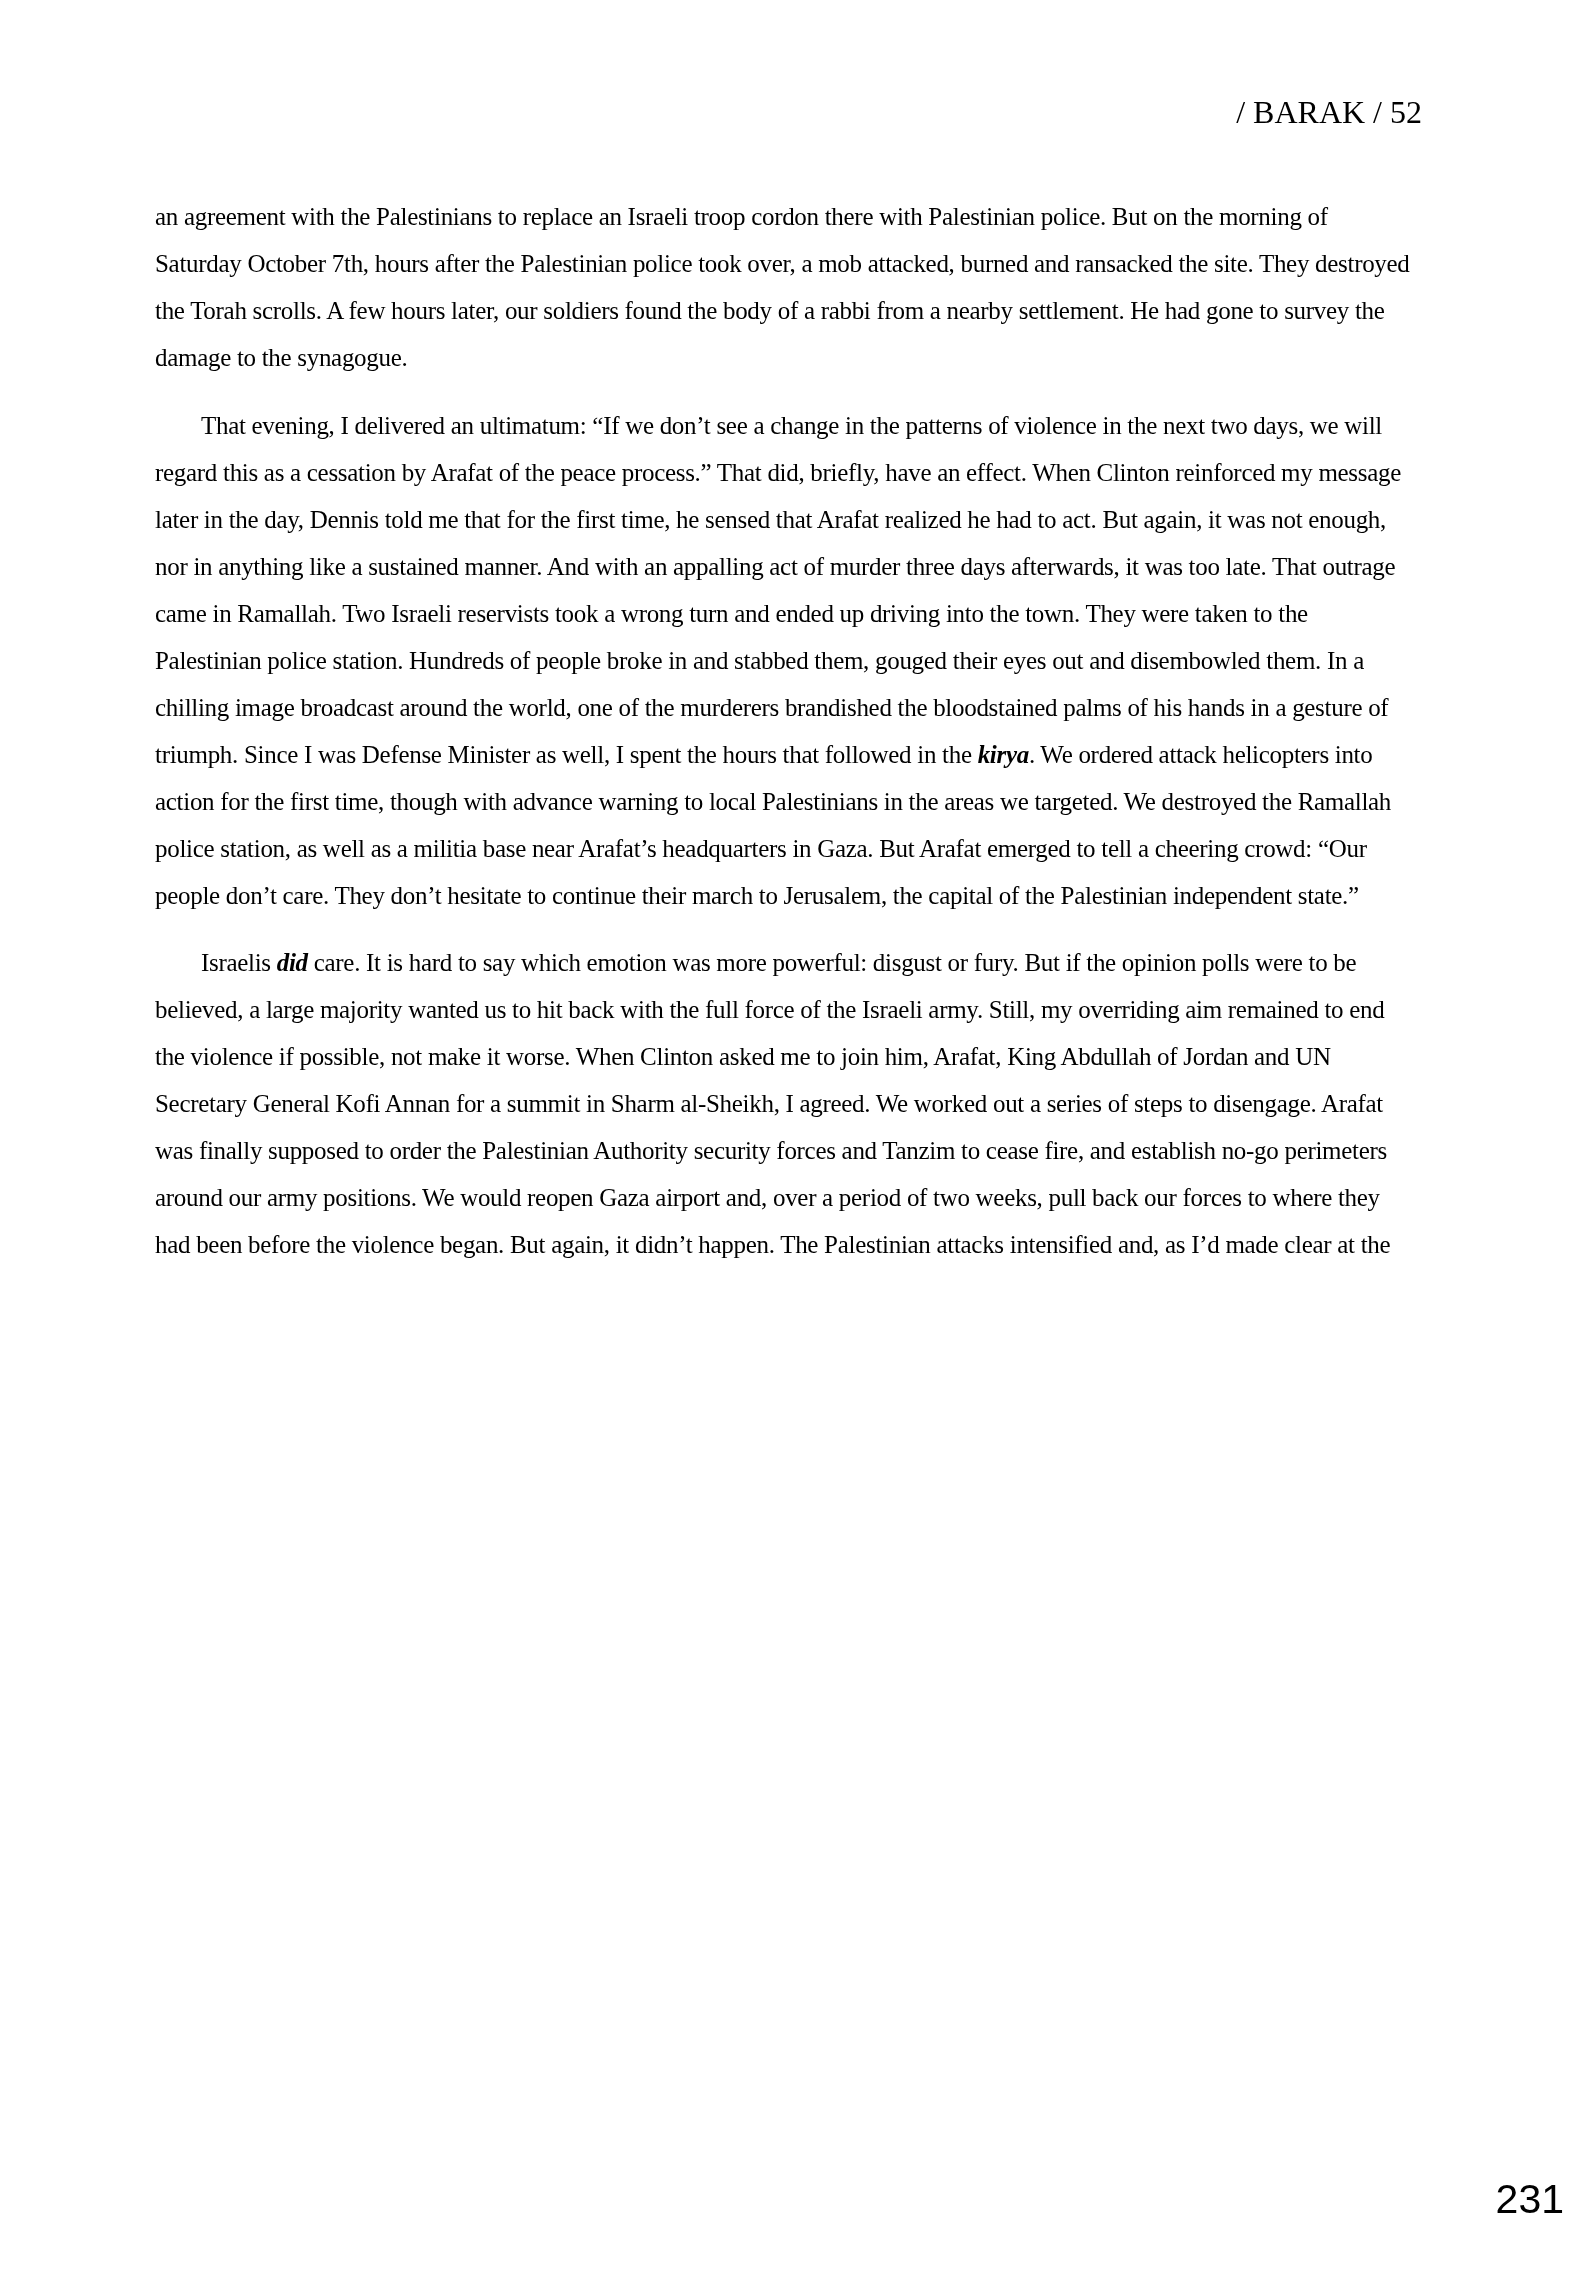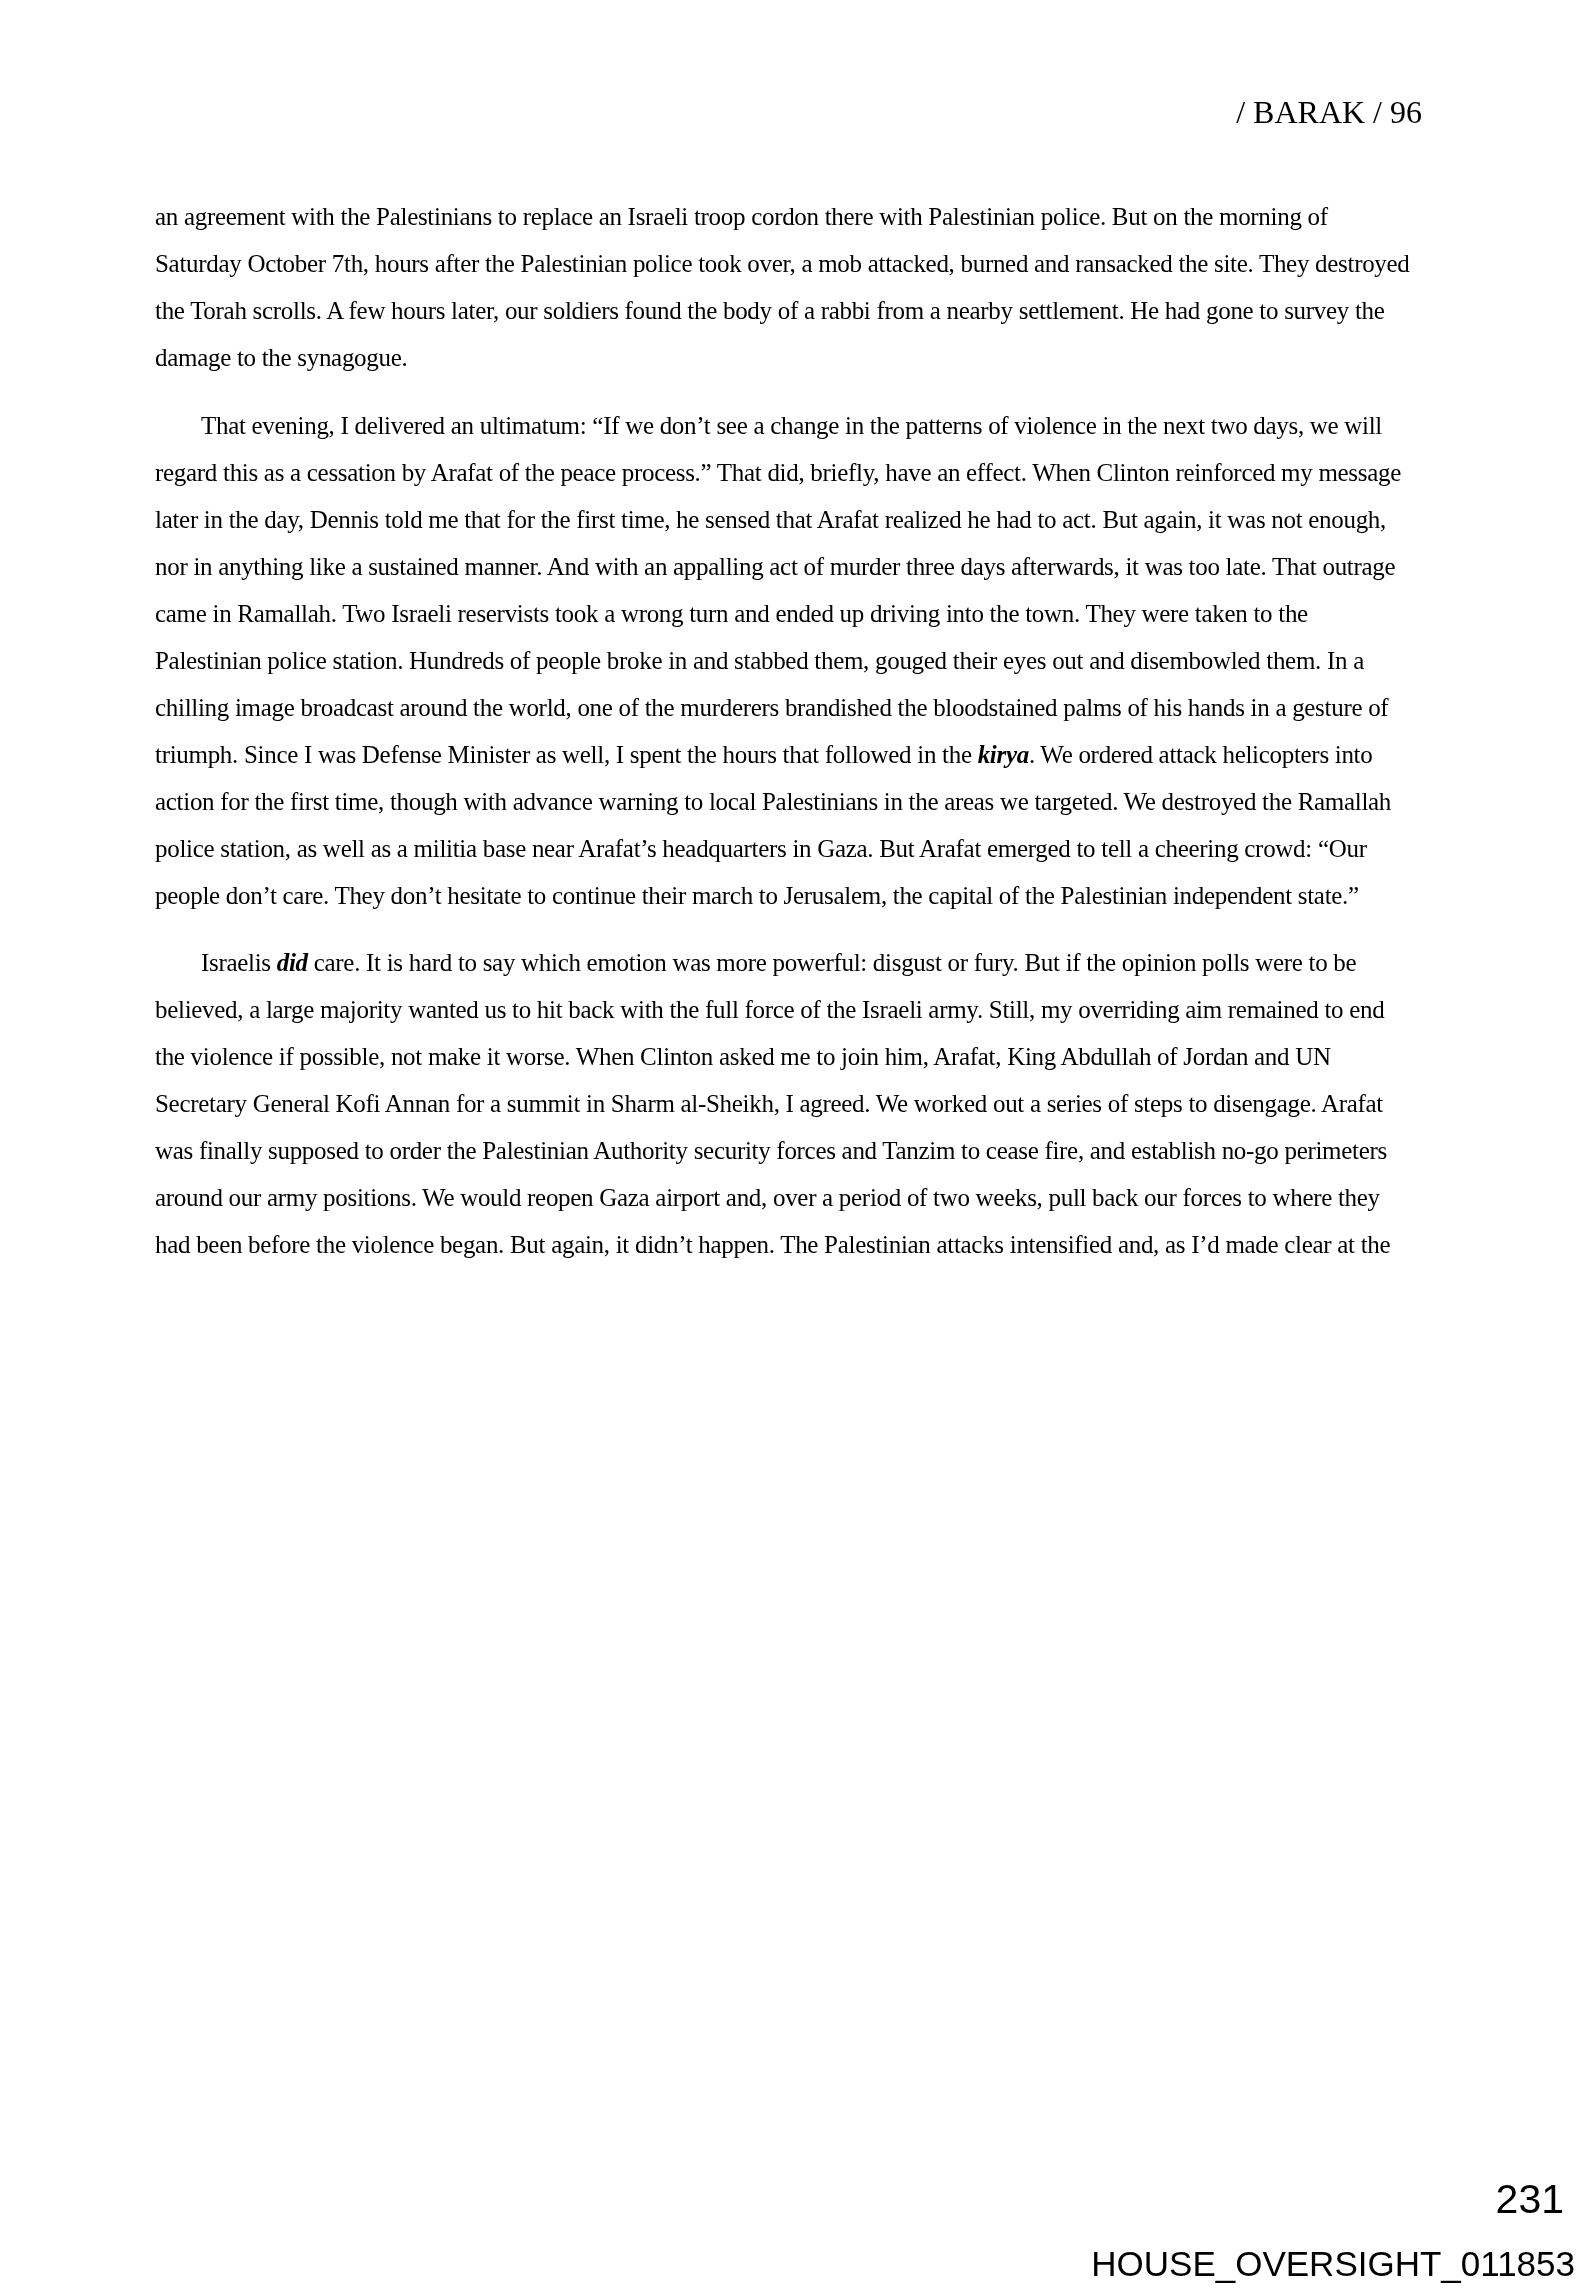--- a/index.html
+++ b/index.html
@@ -60,26 +60,25 @@
     font-size: 35px;
     line-height: 1;
     white-space: nowrap;
   }
 </style>
 </head>
 <body>
 
 <div class="page">
 
-  <div class="running-header">/ BARAK / 96</div>
+  <div class="running-header">/ BARAK / 52</div>
 
   <div class="doc-body">
       <p class="para"><span>an agreement with the Palestinians to replace an Israeli troop cordon there with Palestinian police. But on the morning of Saturday October 7th, hours after the Palestinian police took over, a mob attacked, burned and ransacked the site. They destroyed the Torah scrolls. A few hours later, our soldiers found the body of a rabbi from a nearby settlement. He had gone to survey the damage to the synagogue.</span></p>
       <p class="para indent"><span>That evening, I delivered an ultimatum: “If we don’t see a change in the patterns of violence in the next two days, we will regard this as a cessation by Arafat of the peace process.” That did, briefly, have an effect. When Clinton reinforced my message later in the day, Dennis told me that for the first time, he sensed that Arafat realized he had to act. But again, it was not enough, nor in anything like a sustained manner. And with an appalling act of murder three days afterwards, it was too late. That outrage came in Ramallah. Two Israeli reservists took a wrong turn and ended up driving into the town. They were taken to the Palestinian police station. Hundreds of people broke in and stabbed them, gouged their eyes out and disembowled them. In a chilling image broadcast around the world, one of the murderers brandished the bloodstained palms of his hands in a gesture of triumph. Since I was Defense Minister as well, I spent the hours that followed in the </span><em>kirya</em><span>. We ordered attack helicopters into action for the first time, though with advance warning to local Palestinians in the areas we targeted. We destroyed the Ramallah police station, as well as a militia base near Arafat’s headquarters in Gaza. But Arafat emerged to tell a cheering crowd: “Our people don’t care. They don’t hesitate to continue their march to Jerusalem, the capital of the Palestinian independent state.”</span></p>
       <p class="para indent"><span>Israelis </span><em>did</em><span> care. It is hard to say which emotion was more powerful: disgust or fury. But if the opinion polls were to be believed, a large majority wanted us to hit back with the full force of the Israeli army. Still, my overriding aim remained to end the violence if possible, not make it worse. When Clinton asked me to join him, Arafat, King Abdullah of Jordan and UN Secretary General Kofi Annan for a summit in Sharm al-Sheikh, I agreed. We worked out a series of steps to disengage. Arafat was finally supposed to order the Palestinian Authority security forces and Tanzim to cease fire, and establish no-go perimeters around our army positions. We would reopen Gaza airport and, over a period of two weeks, pull back our forces to where they had been before the violence began. But again, it didn’t happen. The Palestinian attacks intensified and, as I’d made clear at the</span></p>
     </div>
 
   <div class="page-number">231</div>
 
-  <div class="bates-stamp">HOUSE_OVERSIGHT_011853</div>
 
 </div>
 
 
 </body></html>

